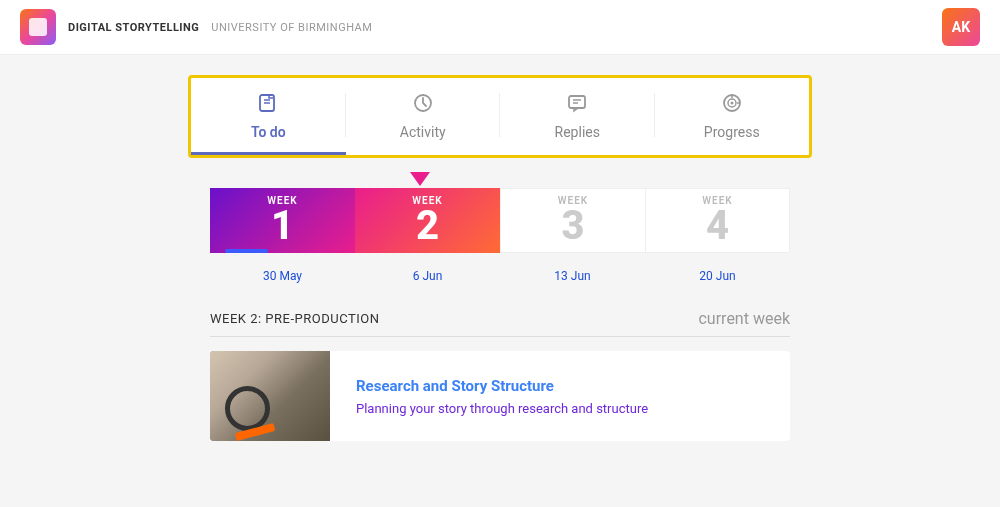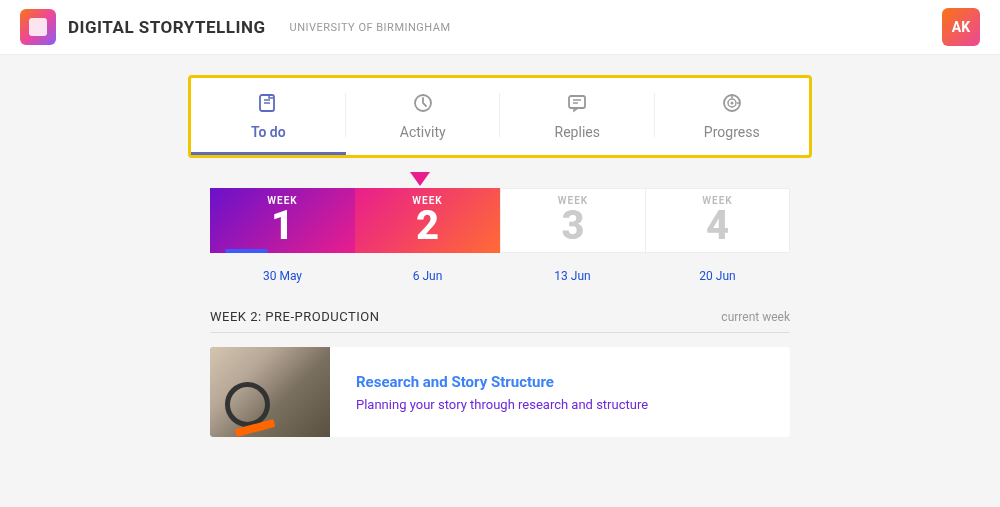--- a/index.html
+++ b/index.html
@@ -36,31 +36,31 @@
       justify-content: center;
     }
     .logo-inner {
       width: 18px;
       height: 18px;
       background: white;
       border-radius: 3px;
       opacity: 0.85;
     }
     .header-title {
-      font-size: 17px;
+      font-size: 11px;
       font-weight: 700;
       color: #333;
       letter-spacing: 0.5px;
     }
     .header-subtitle {
       font-size: 11px;
       color: #999;
       font-weight: 400;
       letter-spacing: 0.5px;
-      margin-left: 12px;
+      margin-left: 0;
     }
     .avatar {
       width: 38px;
       height: 38px;
       background: linear-gradient(135deg, #f97316, #ec4899);
       border-radius: 6px;
       display: flex;
       align-items: center;
       justify-content: center;
       color: white;
@@ -234,21 +234,21 @@
       border-bottom: 1px solid #ddd;
       padding-bottom: 8px;
     }
     .week-heading {
       font-size: 13px;
       font-weight: 400;
       color: #333;
       letter-spacing: 0.5px;
     }
     .current-week-badge {
-      font-size: 12px;
+      font-size: 16px;
       color: #999;
     }
 
     
     .activity-card {
       display: flex;
       gap: 16px;
       background: white;
       border-radius: 4px;
       padding: 0;

